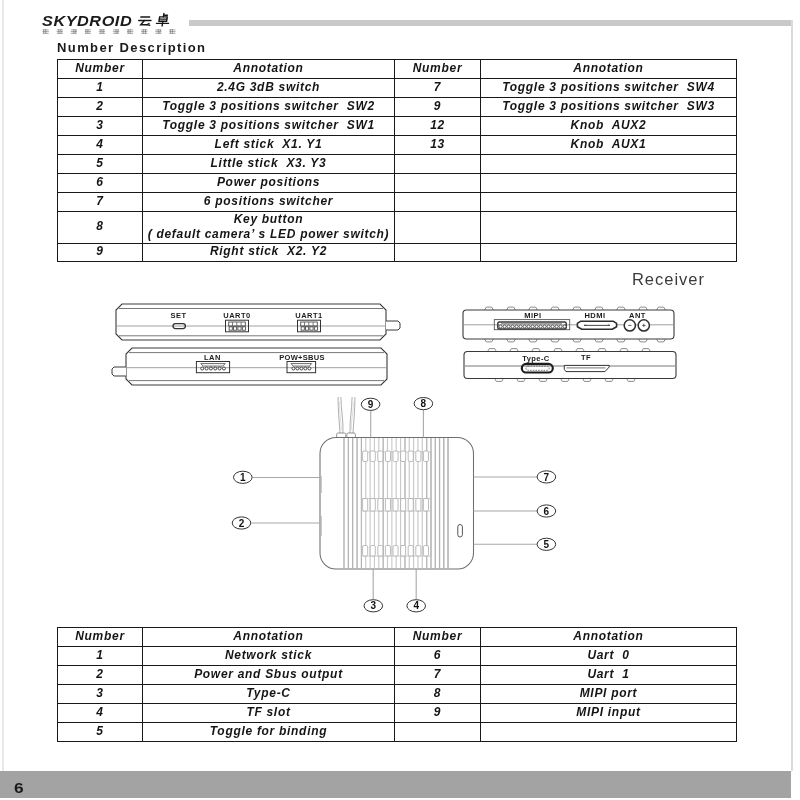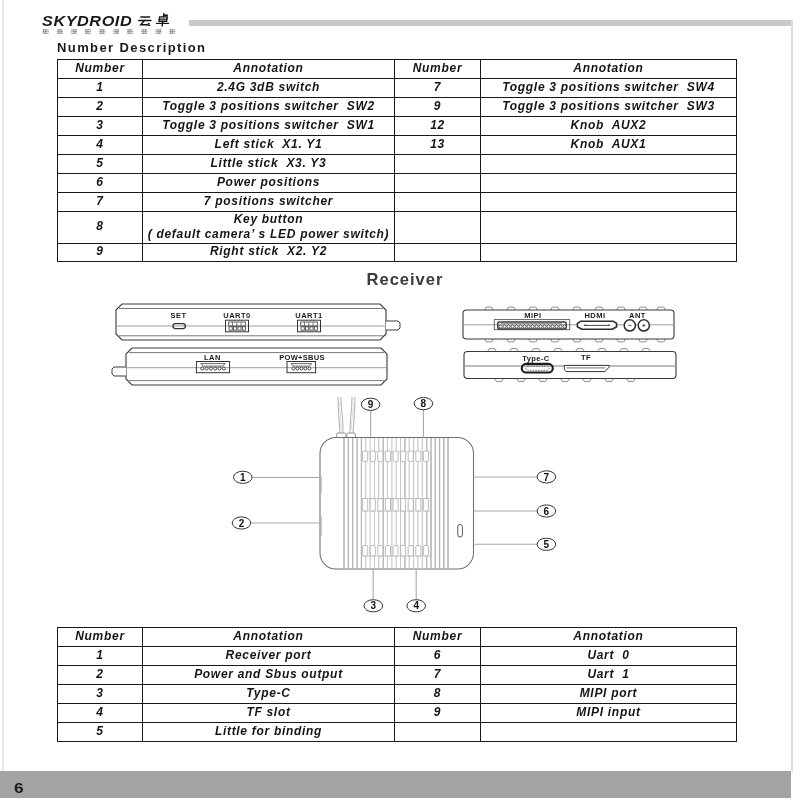--- a/index.html
+++ b/index.html
@@ -14,22 +14,22 @@
 <body>
 
   <div class="abs" style="left:1.5px;top:0;width:2px;height:771px;background:#e9e9e9;"></div>
   <div class="abs" style="left:790.5px;top:20px;width:2.5px;height:751px;background:#d9dcdc;"></div>
 
   <div class="abs" style="left:42px;top:13px;font-size:14.5px;font-weight:bold;font-style:italic;
        color:#1a1a1a;letter-spacing:0.5px;white-space:nowrap;transform:scaleX(1.12);transform-origin:0 0;">SKYDROID</div>
   <div class="abs" style="left:189px;top:20px;width:602px;height:6px;background:#c9c9c9;"></div>
 
   <div class="abs" style="left:57px;top:39.5px;font-size:13px;font-weight:bold;color:#1a1a1a;letter-spacing:1.4px;text-align:right;">Number Description</div>
-  <div class="abs" style="left:105px;top:270px;width:600px;text-align:center;font-size:16.5px;
-       font-weight:bold;color:#3b3b3b;letter-spacing:1px;">Receiver</div>
+  <div class="abs" style="left:105px;top:270px;width:600px;text-align:right;font-size:16.5px;
+       font-weight:normal;color:#3b3b3b;letter-spacing:1px;">Receiver</div>
 
   <table class="t" style="left:57px;top:59px;">
     <colgroup>
       <col style="width:85px">
       <col style="width:252px">
       <col style="width:86px">
       <col style="width:256px">
     </colgroup>
     <tbody>
       <tr style="height:19px">
@@ -69,21 +69,21 @@
         <td></td>
       </tr>
       <tr style="height:19px">
         <td>6</td>
         <td>Power positions</td>
         <td></td>
         <td></td>
       </tr>
       <tr style="height:19px">
         <td>7</td>
-        <td>7 positions switcher</td>
+        <td>6 positions switcher</td>
         <td></td>
         <td></td>
       </tr>
       <tr style="height:32px">
         <td>8</td>
         <td>Key button<br>( default camera’ s LED power switch)</td>
         <td></td>
         <td></td>
       </tr>
       <tr style="height:16px">
@@ -103,21 +103,21 @@
     </colgroup>
     <tbody>
       <tr style="height:19px">
         <td>Number</td>
         <td>Annotation</td>
         <td>Number</td>
         <td>Annotation</td>
       </tr>
       <tr style="height:19px">
         <td>1</td>
-        <td>Receiver port</td>
+        <td>Network stick</td>
         <td>6</td>
         <td>Uart&nbsp; 0</td>
       </tr>
       <tr style="height:19px">
         <td>2</td>
         <td>Power and Sbus output</td>
         <td>7</td>
         <td>Uart&nbsp; 1</td>
       </tr>
       <tr style="height:19px">
@@ -127,21 +127,21 @@
         <td>MIPI port</td>
       </tr>
       <tr style="height:19px">
         <td>4</td>
         <td>TF slot</td>
         <td>9</td>
         <td>MIPI input</td>
       </tr>
       <tr style="height:19px">
         <td>5</td>
-        <td>Little for binding</td>
+        <td>Toggle for binding</td>
         <td></td>
         <td></td>
       </tr>
     </tbody>
   </table>
 
   <svg class="abs" style="left:0;top:0;" width="800" height="800" viewBox="0 0 800 800">
 <path d="M122,304 L380,304 L386,310 L386,334 L380,340 L122,340 L116,334 L116,310 Z" fill="#fff" stroke="#3a3a3a" stroke-width="1.1"></path>
 <line x1="119" y1="308.5" x2="383" y2="308.5" stroke="#555" stroke-width="0.8"></line>
 <line x1="119" y1="335.8" x2="383" y2="335.8" stroke="#555" stroke-width="0.8"></line>

